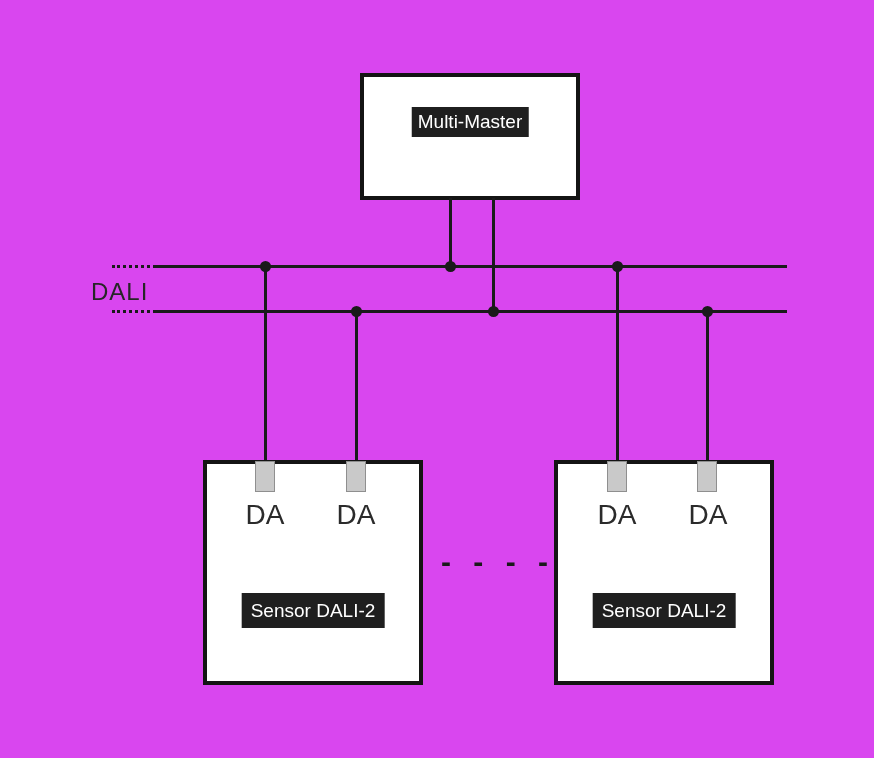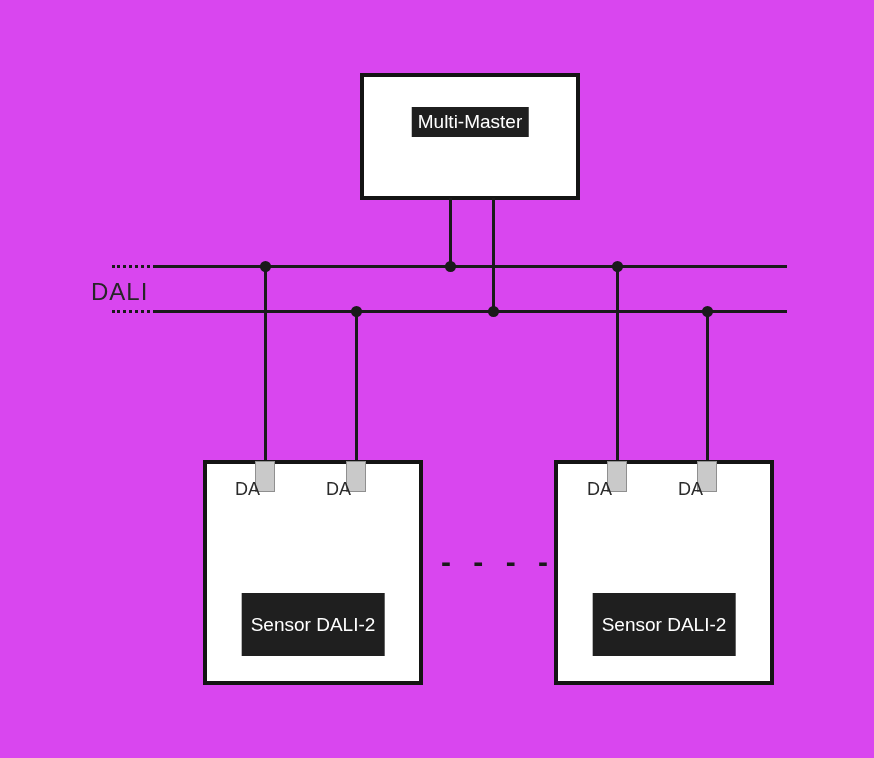--- a/index.html
+++ b/index.html
@@ -38,21 +38,21 @@
   .controller-label {
     left: 50%; top: 30px;
     transform: translateX(-50%);
     padding: 3px 6px;
     line-height: 24px;
   }
   .sensor-label {
     top: 129px;
     left: 50%;
     transform: translateX(-50%);
-    padding: 21px 9px;
+    padding: 7px 9px;
     line-height: 21px;
   }
 
   
   .h-line {
     position: absolute;
     height: 0;
     border-top: 3px solid #1a1a1a;
   }
   .h-line.dotted { border-top-style: dotted; }
@@ -73,24 +73,24 @@
   .bus-label {
     position: absolute;
     left: 91px;
     top: 278px;
     font-size: 24px;
     color: #262626;
     letter-spacing: 1px;
   }
   .terminal-label {
     position: absolute;
-    top: 479px;
+    top: 499px;
     width: 60px;
-    text-align: left;
-    font-size: 18px;
+    text-align: center;
+    font-size: 28px;
     color: #2b2b2b;
   }
 
   
   .terminal-connector {
     position: absolute;
     top: 461px;
     width: 20px;
     height: 31px;
     background: #c9c9c9;

